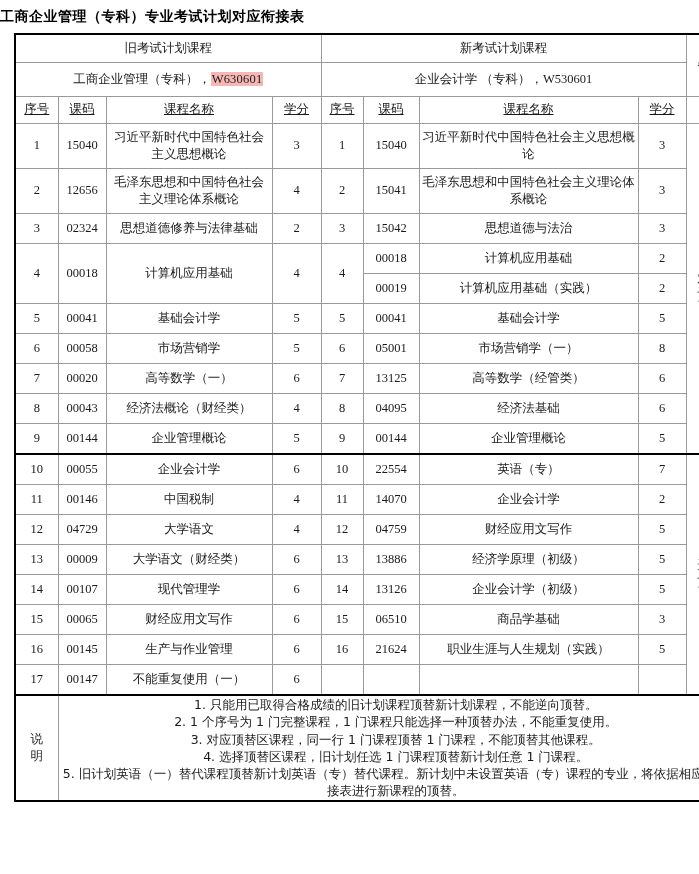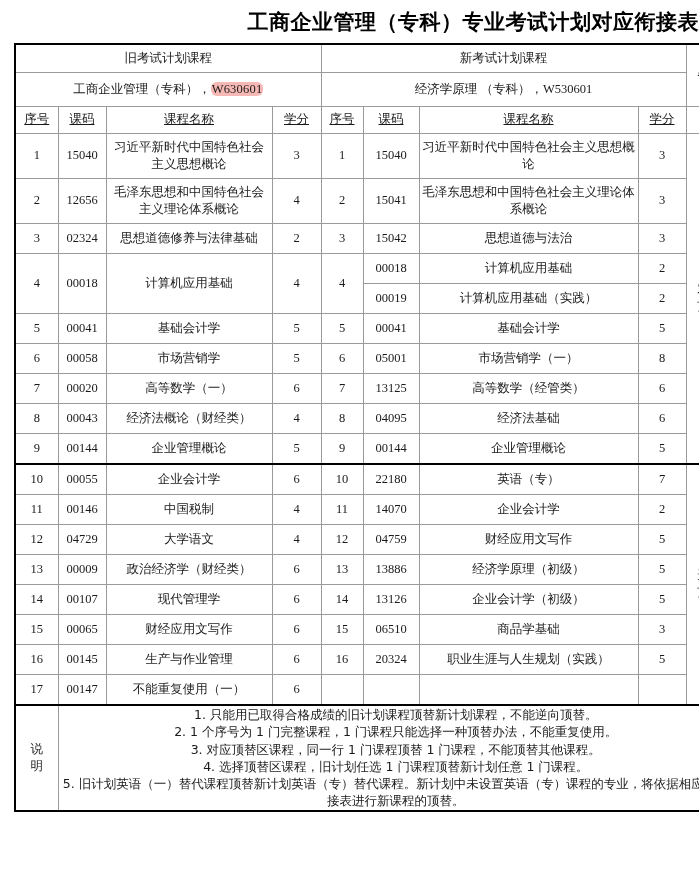--- a/index.html
+++ b/index.html
@@ -15,22 +15,22 @@
     overflow: hidden;
   }
   .page {
     position: relative;
     width: 699px;
     height: 874px;
     background: #fff;
     box-sizing: border-box;
   }
   .doc-title {
-    text-align: right;
-    font-size: 21px;
+    text-align: left;
+    font-size: 14px;
     font-weight: bold;
     letter-spacing: 0.5px;
     padding-top: 8px;
     padding-bottom: 7px;
     font-family: "Liberation Serif", "DejaVu Serif", serif;
     color: #000;
   }
   table.main {
     border-collapse: collapse;
     width: 671px;
@@ -79,21 +79,20 @@
   .row-tall td { height: 44px; }
   .row-std td { height: 29px; }
 
   .hl {
     background: #f6b8b4;
     padding: 0 1px;
   }
   .mono-code {
     font-family: "Liberation Serif", "DejaVu Serif", serif;
     letter-spacing: 0.2px;
-    border-radius: 6px;
   }
   .notes-label {
     font-size: 13px;
     line-height: 1.85;
     width: 28px;
   }
   .notes-body {
     text-align: left;
     font-family: "DejaVu Sans", "Liberation Sans", sans-serif;
     font-size: 11.6px;
@@ -128,21 +127,21 @@
       <tr>
         <td class="hdr-group thick-top thick-left" colspan="4">旧考试计划课程</td>
         <td class="hdr-group thick-top" colspan="4">新考试计划课程</td>
         <td class="hdr-group thick-top thick-right remark-cell" rowspan="2">备注</td>
       </tr>
 
       <tr>
         <td class="hdr-major thick-left" colspan="4">
           <span>工商企业管理（专科），</span><span class="hl mono-code">W630601</span>
         </td>
-        <td class="hdr-major" colspan="4">经济学原理 （专科），W530601</td>
+        <td class="hdr-major" colspan="4">企业会计学 （专科），W530601</td>
       </tr>
 
       <tr>
         <td class="hdr-col thick-left">序号</td>
         <td class="hdr-col">课码</td>
         <td class="hdr-col">课程名称</td>
         <td class="hdr-col">学分</td>
         <td class="hdr-col">序号</td>
         <td class="hdr-col">课码</td>
         <td class="hdr-col">课程名称</td>
@@ -248,21 +247,21 @@
           <td>00144</td>
           <td class="cname">企业管理概论</td>
           <td>5</td>
         </tr>
         <tr class="row-std sep-heavy">
           <td class="thick-left">10</td>
           <td>00055</td>
           <td class="cname">企业会计学</td>
           <td>6</td>
           <td>10</td>
-          <td>22180</td>
+          <td>22554</td>
           <td class="cname">英语（专）</td>
           <td>7</td>
           <td class="remark-cell thick-right" rowspan="8">
             <div>选择</div>
             <div>顶替</div>
           </td>
         </tr>
         <tr class="row-std">
           <td class="thick-left">11</td>
           <td>00146</td>
@@ -279,21 +278,21 @@
           <td class="cname">大学语文</td>
           <td>4</td>
           <td>12</td>
           <td>04759</td>
           <td class="cname">财经应用文写作</td>
           <td>5</td>
         </tr>
         <tr class="row-std">
           <td class="thick-left">13</td>
           <td>00009</td>
-          <td class="cname">政治经济学（财经类）</td>
+          <td class="cname">大学语文（财经类）</td>
           <td>6</td>
           <td>13</td>
           <td>13886</td>
           <td class="cname">经济学原理（初级）</td>
           <td>5</td>
         </tr>
         <tr class="row-std">
           <td class="thick-left">14</td>
           <td>00107</td>
           <td class="cname">现代管理学</td>
@@ -312,21 +311,21 @@
           <td>06510</td>
           <td class="cname">商品学基础</td>
           <td>3</td>
         </tr>
         <tr class="row-std">
           <td class="thick-left">16</td>
           <td>00145</td>
           <td class="cname">生产与作业管理</td>
           <td>6</td>
           <td>16</td>
-          <td>20324</td>
+          <td>21624</td>
           <td class="cname">职业生涯与人生规划（实践）</td>
           <td>5</td>
         </tr>
         <tr class="row-std">
           <td class="thick-left">17</td>
           <td>00147</td>
           <td class="cname">不能重复使用（一）</td>
           <td>6</td>
           <td></td>
           <td></td>

